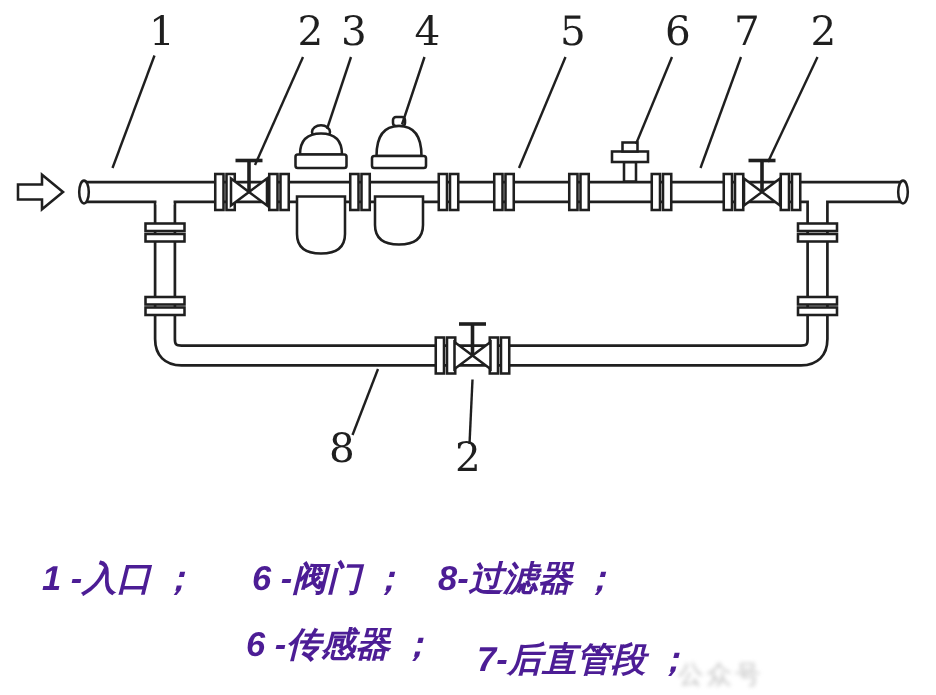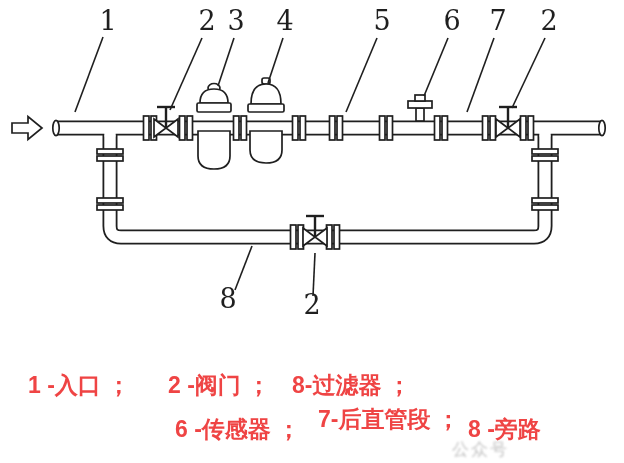--- a/index.html
+++ b/index.html
@@ -7,22 +7,22 @@
        font-family:"Liberation Sans", sans-serif;color:#1f1f1f;}
   .stage{position:absolute;left:0;top:0;width:624px;height:463px;}
   svg{display:block;}
   .pipe-outer{fill:none;stroke:#1f1f1f;stroke-width:15;stroke-linejoin:round;stroke-linecap:butt;}
   .pipe-inner{fill:none;stroke:#ffffff;stroke-width:11.4;stroke-linejoin:round;stroke-linecap:butt;}
   .part{fill:#ffffff;stroke:#1f1f1f;stroke-width:1.7;}
   .thin{fill:none;stroke:#1f1f1f;stroke-width:1.6;}
   .stem{fill:none;stroke:#1f1f1f;stroke-width:2.4;}
   .num{font-family:"DejaVu Serif", serif;font-size:27px;fill:#1f1f1f;text-anchor:middle;}
   .legend{position:absolute;left:0;top:352px;width:624px;height:111px;}
-  .legend-item{position:absolute;font-size:23px;font-weight:700;color:#ef4444;white-space:nowrap;
-               font-family:"Liberation Sans", sans-serif;}
+  .legend-item{position:absolute;font-size:23px;font-weight:700;color:#4c1d95;white-space:nowrap;
+               font-family:"Liberation Sans", sans-serif;font-style:italic;}
   .watermark{position:absolute;left:452px;top:438px;font-size:17px;color:#8f8f8f;
              opacity:.55;filter:blur(1.3px);letter-spacing:2px;}
 </style>
 </head>
 <body>
 
 <div class="stage">
 
 <svg width="624" height="352" viewBox="0 0 624 352">
 
@@ -159,22 +159,21 @@
     <text class="num" x="452" y="30">6</text>
     <text class="num" x="498" y="30">7</text>
     <text class="num" x="549" y="30">2</text>
     <text class="num" x="228" y="308">8</text>
     <text class="num" x="312" y="314">2</text>
   </g>
 </svg>
 
 <div class="legend">
   <span class="legend-item" style="left:28px;top:18px;">1 -入口 ；</span>
-  <span class="legend-item" style="left:168px;top:18px;">2 -阀门 ；</span>
+  <span class="legend-item" style="left:168px;top:18px;">6 -阀门 ；</span>
   <span class="legend-item" style="left:292px;top:18px;">8-过滤器 ；</span>
-  <span class="legend-item" style="left:175px;top:62px;">6 -传感器 ；</span>
-  <span class="legend-item" style="left:318px;top:52px;">7-后直管段 ；</span>
-  <span class="legend-item" style="left:468px;top:62px;">8 -旁路</span>
+  <span class="legend-item" style="left:164px;top:62px;">6 -传感器 ；</span>
+  <span class="legend-item" style="left:318px;top:72px;">7-后直管段 ；</span>
 </div>
 
 <div class="watermark">公众号</div>
 
 </div>
 
 </body></html>

